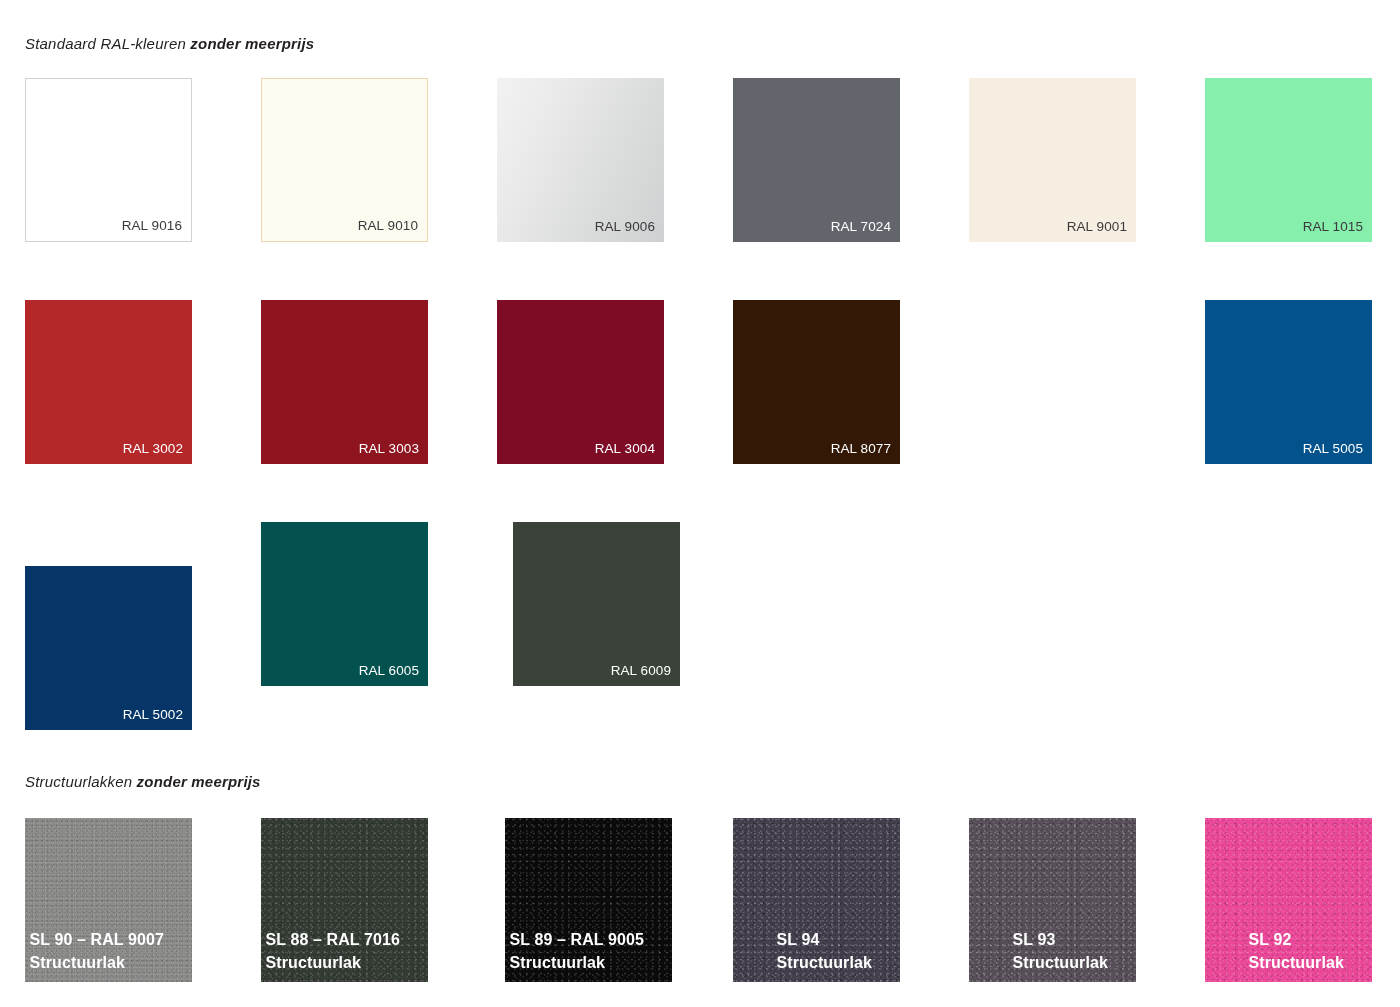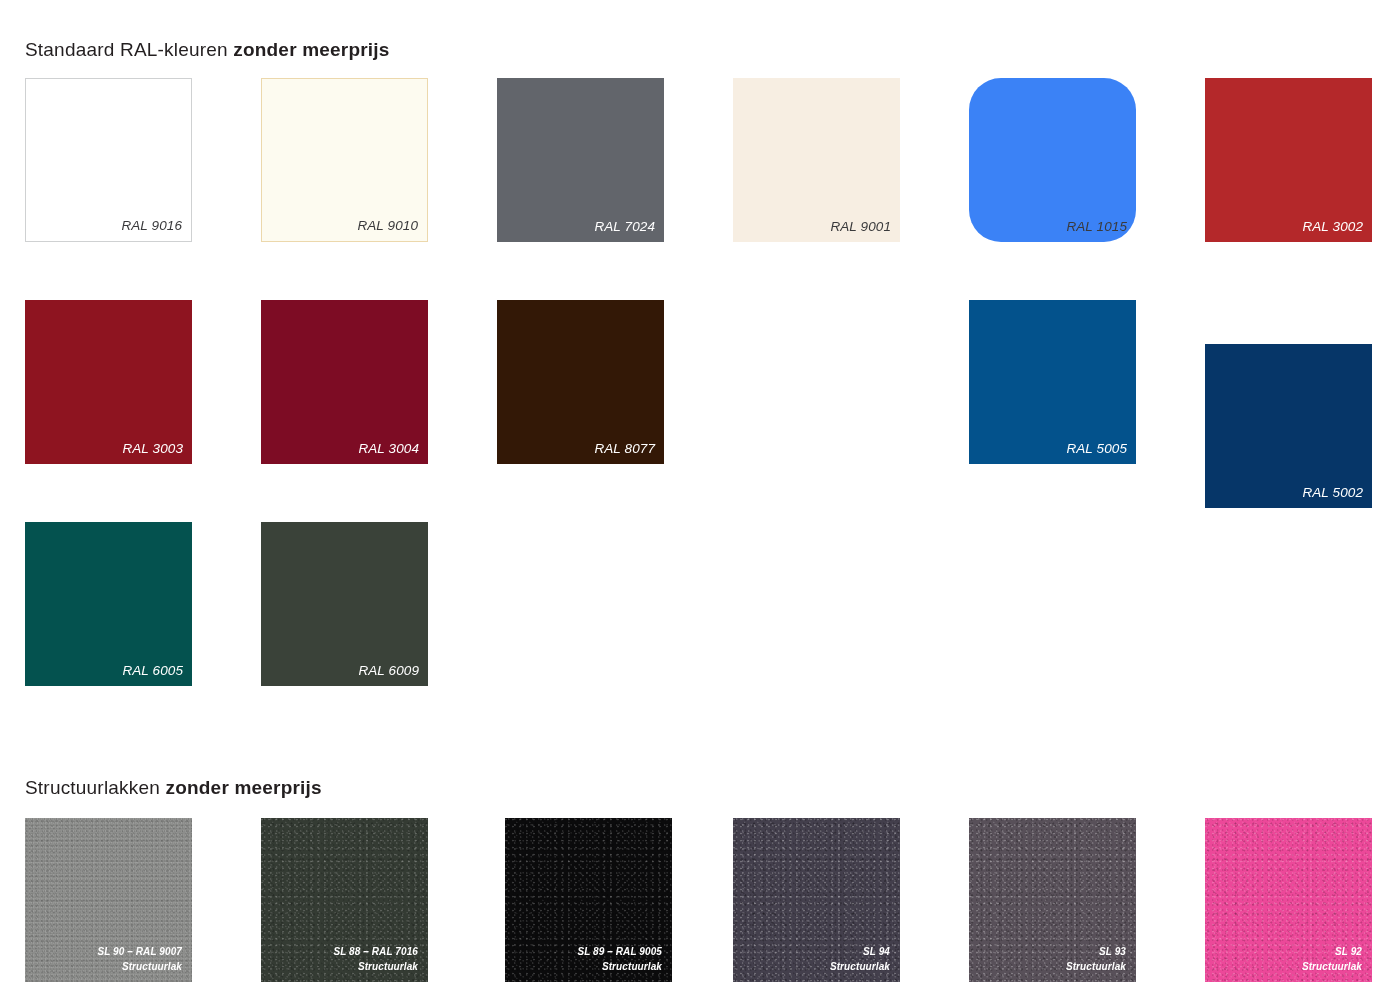--- a/index.html
+++ b/index.html
@@ -11,21 +11,22 @@
     height: 1007px;
     background: #ffffff;
     font-family: "Liberation Sans", sans-serif;
     overflow: hidden;
     position: relative;
   }
 
   .section-heading {
     position: absolute;
     left: 25px;
-    font-size: 19px;
+    font-style: italic;
+    font-size: 15px;
     color: #231f20;
     letter-spacing: 0.2px;
     white-space: nowrap;
   }
   .section-heading .reg { font-weight: 400; }
   .section-heading .bold { font-weight: 700; }
 
   #heading-ral { top: 23px; }
   #heading-struct { top: 761px; }
 
@@ -55,35 +56,34 @@
     height: 164px;
     box-sizing: border-box;
     overflow: hidden;
   }
   .swatch.empty { background: transparent; }
 
   .swatch-label {
     position: absolute;
     right: 9px;
     bottom: 6px;
-    text-align: right;
-    font-style: italic;
+    text-align: left;
     font-size: 13.5px;
     line-height: 1.32;
     letter-spacing: 0.1px;
     white-space: nowrap;
   }
   .swatch-label.dark { color: #3a3a3c; font-weight: 400; }
   .swatch-label.light { color: #ffffff; font-weight: 400; }
 
   .swatch-label.two-line {
     font-weight: 700;
     bottom: 8px;
-    right: 10px;
-    font-size: 10px;
+    right: 28px;
+    font-size: 16px;
     line-height: 1.45;
   }
   .swatch-label .l2 { display: block; }
 
   
   .tex {
     position: absolute;
     inset: 0;
     pointer-events: none;
     opacity: 0.55;
@@ -108,27 +108,30 @@
   <span class="reg">Standaard RAL-kleuren </span><span class="bold">zonder meerprijs</span>
 </h2>
 
 <div class="grid" id="grid-ral">
     <div class="swatch" style="background: rgb(255, 255, 255); border: 1px solid rgb(207, 209, 210);">
       <span class="swatch-label dark">RAL 9016</span>
     </div>
     <div class="swatch" style="background: rgb(253, 251, 240); border: 1px solid rgb(236, 216, 172);">
       <span class="swatch-label dark">RAL 9010</span>
     </div>
+    <div class="swatch" style="background: linear-gradient(115deg, rgb(242, 242, 242) 0%, rgb(234, 234, 234) 28%, rgb(220, 221, 221) 62%, rgb(207, 208, 209) 100%);">
+      <span class="swatch-label dark">RAL 9006</span>
+    </div>
     <div class="swatch" style="background: rgb(98, 101, 107); padding-left: 30px;">
       <span class="swatch-label light">RAL 7024</span>
     </div>
     <div class="swatch" style="background: rgb(247, 238, 226);">
       <span class="swatch-label dark">RAL 9001</span>
     </div>
-    <div class="swatch" style="background: #3b82f6; border-radius: 32px;">
+    <div class="swatch" style="background: #86efac;">
       <span class="swatch-label dark">RAL 1015</span>
     </div>
     <div class="swatch" style="background: rgb(180, 40, 42);">
       <span class="swatch-label light">RAL 3002</span>
     </div>
     <div class="swatch" style="background: rgb(142, 20, 32);">
       <span class="swatch-label light">RAL 3003</span>
     </div>
     <div class="swatch" style="background: rgb(125, 12, 36);">
       <span class="swatch-label light">RAL 3004</span>
@@ -139,21 +142,21 @@
     <div class="swatch empty"></div>
     <div class="swatch" style="background: rgb(3, 82, 140);">
       <span class="swatch-label light">RAL 5005</span>
     </div>
     <div class="swatch" style="background: rgb(6, 54, 104); margin-top: 44px;">
       <span class="swatch-label light">RAL 5002</span>
     </div>
     <div class="swatch" style="background: rgb(4, 82, 79);">
       <span class="swatch-label light">RAL 6005</span>
     </div>
-    <div class="swatch" style="background: rgb(58, 66, 57);">
+    <div class="swatch" style="background: rgb(58, 66, 57); margin-left: 16px;">
       <span class="swatch-label light">RAL 6009</span>
     </div>
   </div>
 
 <h2 class="section-heading" id="heading-struct">
   <span class="reg">Structuurlakken </span><span class="bold">zonder meerprijs</span>
 </h2>
 
 <div class="grid" id="grid-struct">
     <div class="swatch" style="background: rgb(140, 141, 139);">

